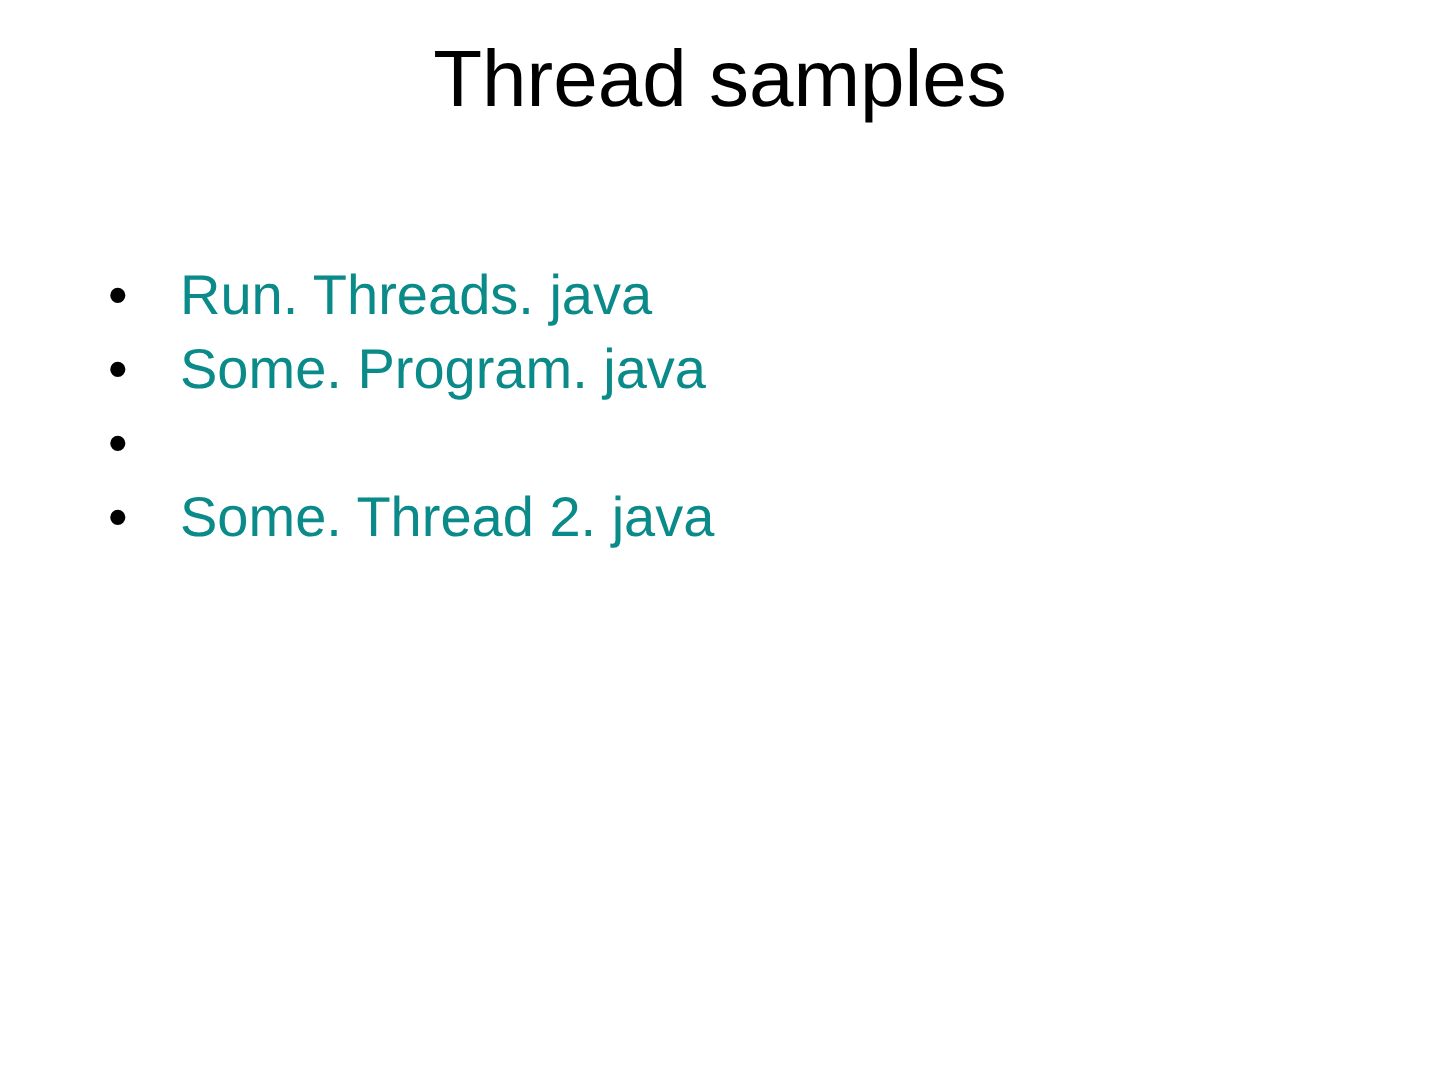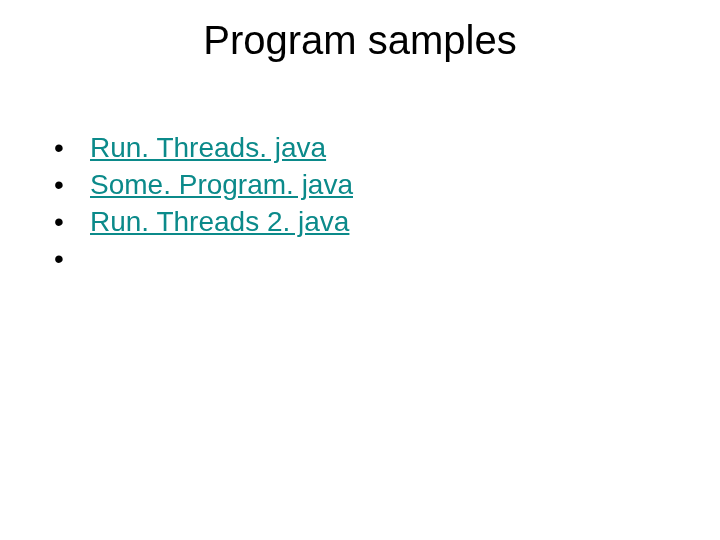--- a/index.html
+++ b/index.html
@@ -43,47 +43,46 @@
   .bullet-dot {
     font-size: 28px;
     color: #000000;
     width: 36px;
     flex: 0 0 36px;
     text-align: left;
   }
   .bullet-link {
     font-size: 28px;
     color: #0b8a8a;
-    text-decoration: underline;
     cursor: pointer;
   }
 </style>
 </head>
 <body>
 
 <div class="slide">
 
-  <div class="title">Program samples</div>
+  <div class="title">Thread samples</div>
 
   <div class="content">
 
     <div class="bullet-row">
       <span class="bullet-dot">•</span>
       <span class="bullet-link">Run. Threads. java</span>
     </div>
 
     <div class="bullet-row">
       <span class="bullet-dot">•</span>
       <span class="bullet-link">Some. Program. java</span>
     </div>
 
     <div class="bullet-row">
       <span class="bullet-dot">•</span>
-      <span class="bullet-link">Run. Threads 2. java</span>
     </div>
 
     <div class="bullet-row">
       <span class="bullet-dot">•</span>
+      <span class="bullet-link">Some. Thread 2. java</span>
     </div>
 
   </div>
 
 </div>
 
 </body></html>

